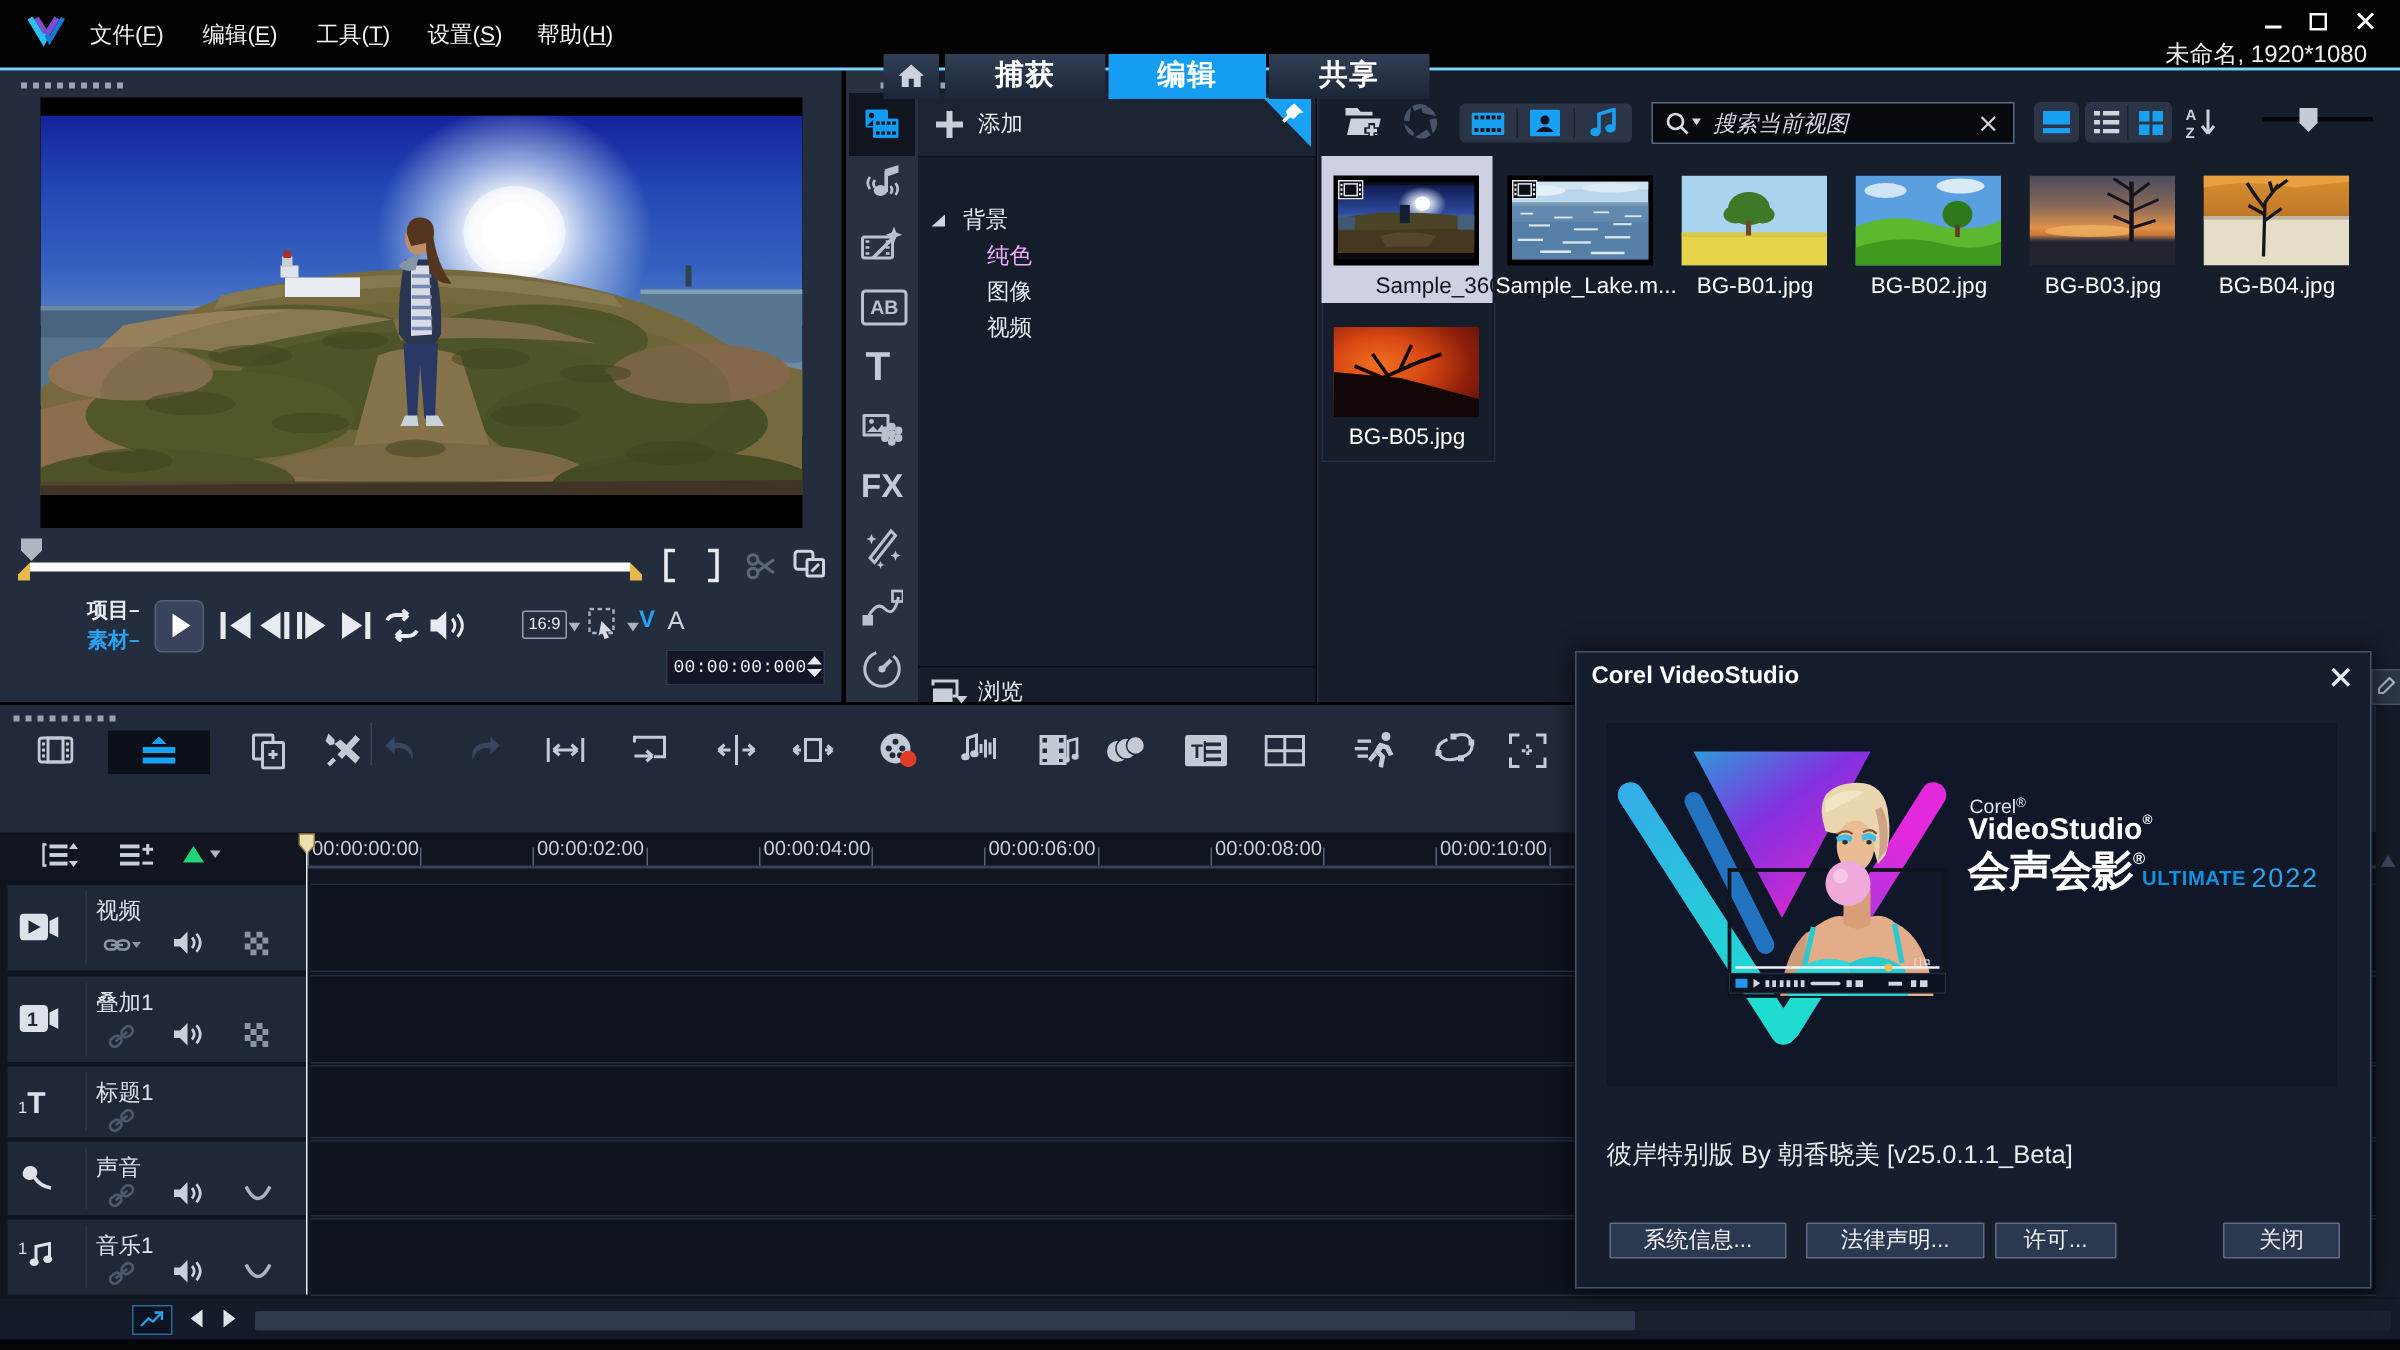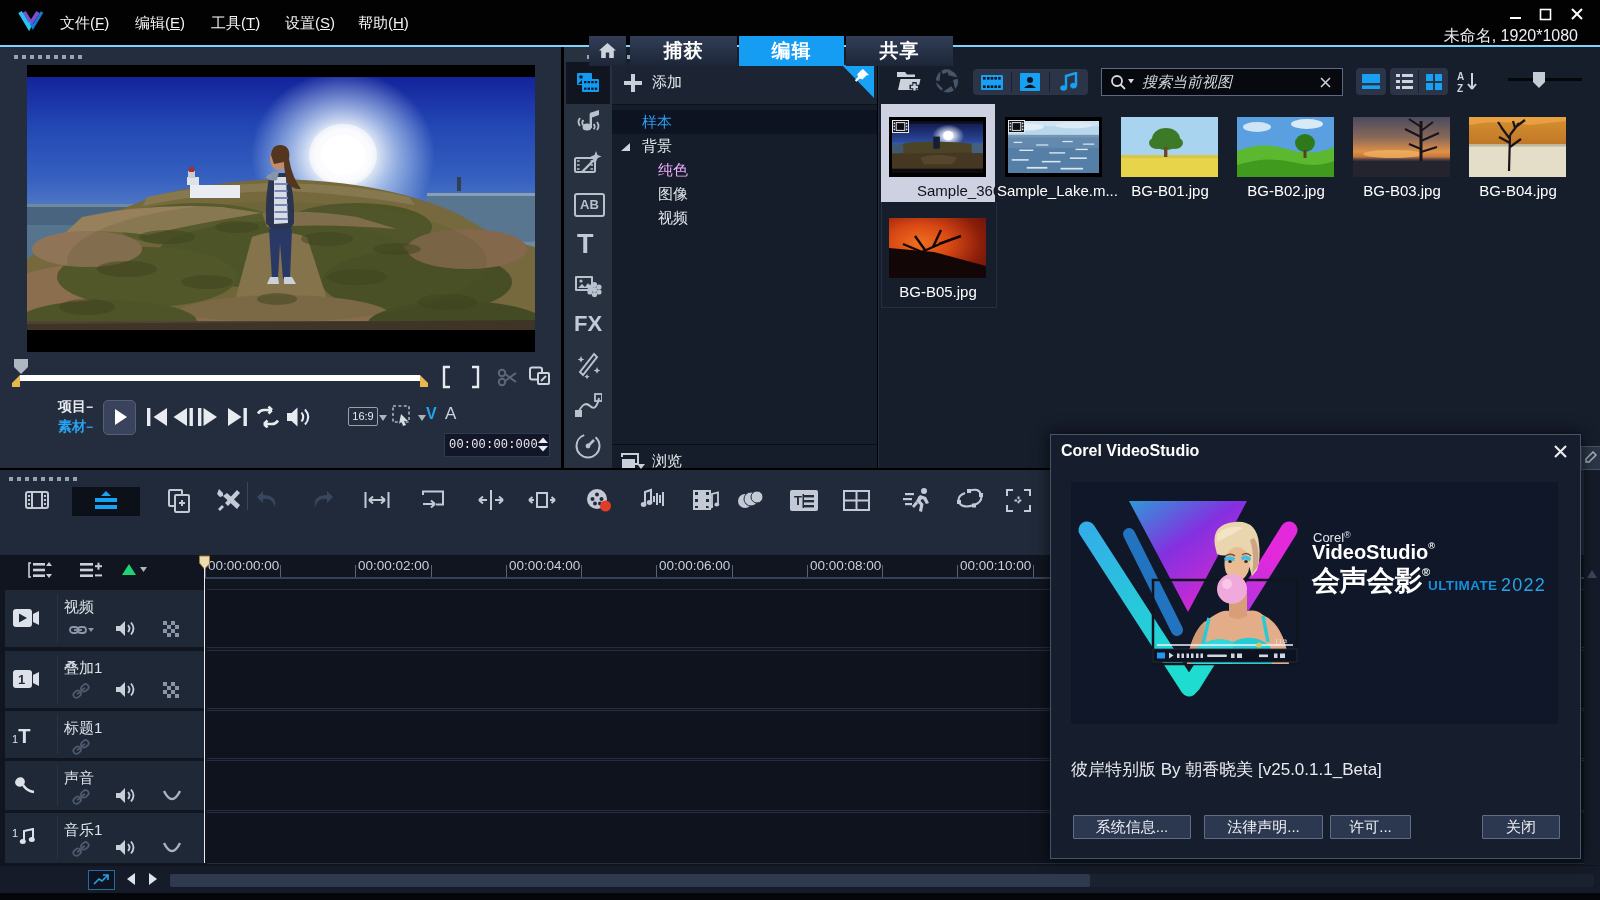--- a/index.html
+++ b/index.html
@@ -284,21 +284,20 @@
     </svg>
     <div class="ab" style="left:48px;top:15px;width:265px;height:42px;background:#1c2433;border-bottom:1px solid #0d1119"></div>
     <svg class="ab" style="left:60px;top:27px" width="18" height="18" viewBox="0 0 18 18">
         <path d="M7 0 h4 v7 h7 v4 h-7 v7 h-4 v-7 h-7 v-4 h7 Z" fill="#c9cfd9"></path>
       </svg>
     <div class="ab" style="left:88px;top:26px;color:#e8ebf0;font-size:15px;">添加</div>
     <svg class="ab" style="left:278px;top:18px" width="32" height="33" viewBox="0 0 32 33">
       <path d="M0 0 H32 V33 Z" fill="#17a2f5"></path>
       <path d="M21 4 l6 6 l-2.6 0.4 l-4 4 l-2.6 -1 l-3.4 3.4 l-1.6 -1.6 l3.4 -3.4 l-1 -2.6 l4 -4 Z" fill="#fff"></path>
     </svg>
-    <div class="ab" style="left:48px;top:63px;width:265px;height:24px;background:#0d1320;color:#2b9df0;font-size:15px;line-height:24px;"><span style="margin-left:30px">样本</span></div>
     <svg class="ab" style="left:57px;top:96px" width="10" height="9" viewBox="0 0 10 9">
         <path d="M9 0 L9 8 L0 8 Z" fill="#cfd5de"></path>
       </svg>
     <div class="ab" style="left:78px;top:90px;color:#e4e8ee;font-size:15px;">背景</div>
     <div class="ab" style="left:94px;top:114px;color:#f0abfc;font-size:15px;">纯色</div>
     <div class="ab" style="left:94px;top:138px;color:#e4e8ee;font-size:15px;">图像</div>
     <div class="ab" style="left:94px;top:162px;color:#e4e8ee;font-size:15px;">视频</div>
     <div class="ab" style="left:48px;top:397px;width:265px;height:1px;background:#0a0e16"></div>
     <svg class="ab" style="left:56px;top:405px" width="26" height="20" viewBox="0 0 26 20">
       <path d="M2 5 V2 h16 v10 h-3" fill="none" stroke="#c9cfd9" stroke-width="2"></path>

